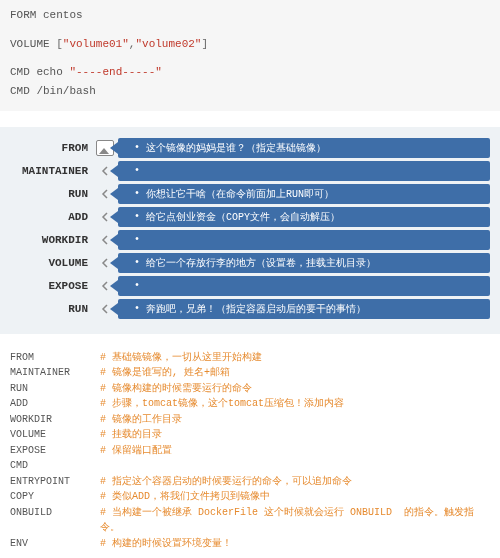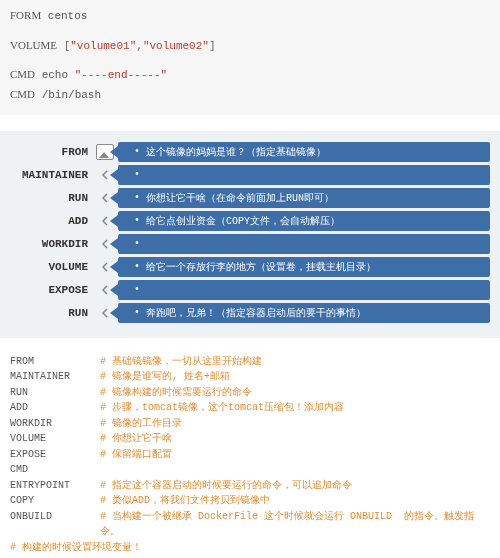--- a/index.html
+++ b/index.html
@@ -10,21 +10,21 @@
     background: #fff;
     width: 500px;
   }
   .code-block {
     background: #f6f6f6;
     padding: 6px 10px 10px 10px;
     line-height: 1.7;
     color: #555;
   }
   .code-line { white-space: pre; }
-  .kw { color: #555; font-family: Liberation Serif, serif; }
+  .kw { color: #555; }
   .str { color: #c0392b; }
   .punc { color: #666; }
   .gap { height: 10px; }
 
   .diagram {
     background: #eef2f5;
     padding: 8px 10px 12px 10px;
     margin-top: 16px;
   }
   .drow {
@@ -211,21 +211,21 @@
   <div class="crow">
       <span class="ckey">ADD</span>
       <span class="ccom"># 步骤，tomcat镜像，这个tomcat压缩包！添加内容</span>
     </div>
   <div class="crow">
       <span class="ckey">WORKDIR</span>
       <span class="ccom"># 镜像的工作目录</span>
     </div>
   <div class="crow">
       <span class="ckey">VOLUME</span>
-      <span class="ccom"># 你想让它干啥</span>
+      <span class="ccom"># 挂载的目录</span>
     </div>
   <div class="crow">
       <span class="ckey">EXPOSE</span>
       <span class="ccom"># 保留端口配置</span>
     </div>
   <div class="crow">
       <span class="ckey">CMD</span>
     </div>
   <div class="crow">
       <span class="ckey">ENTRYPOINT</span>
@@ -233,15 +233,16 @@
     </div>
   <div class="crow">
       <span class="ckey">COPY</span>
       <span class="ccom"># 类似ADD，将我们文件拷贝到镜像中</span>
     </div>
   <div class="crow">
       <span class="ckey">ONBUILD</span>
       <span class="ccom"># 当构建一个被继承 DockerFile 这个时候就会运行 ONBUILD  的指令。触发指令。</span>
     </div>
   <div class="crow">
+      <span class="ckey">ENV</span>
       <span class="ccom"># 构建的时候设置环境变量！</span>
     </div>
 </div>
 
 </body></html>

